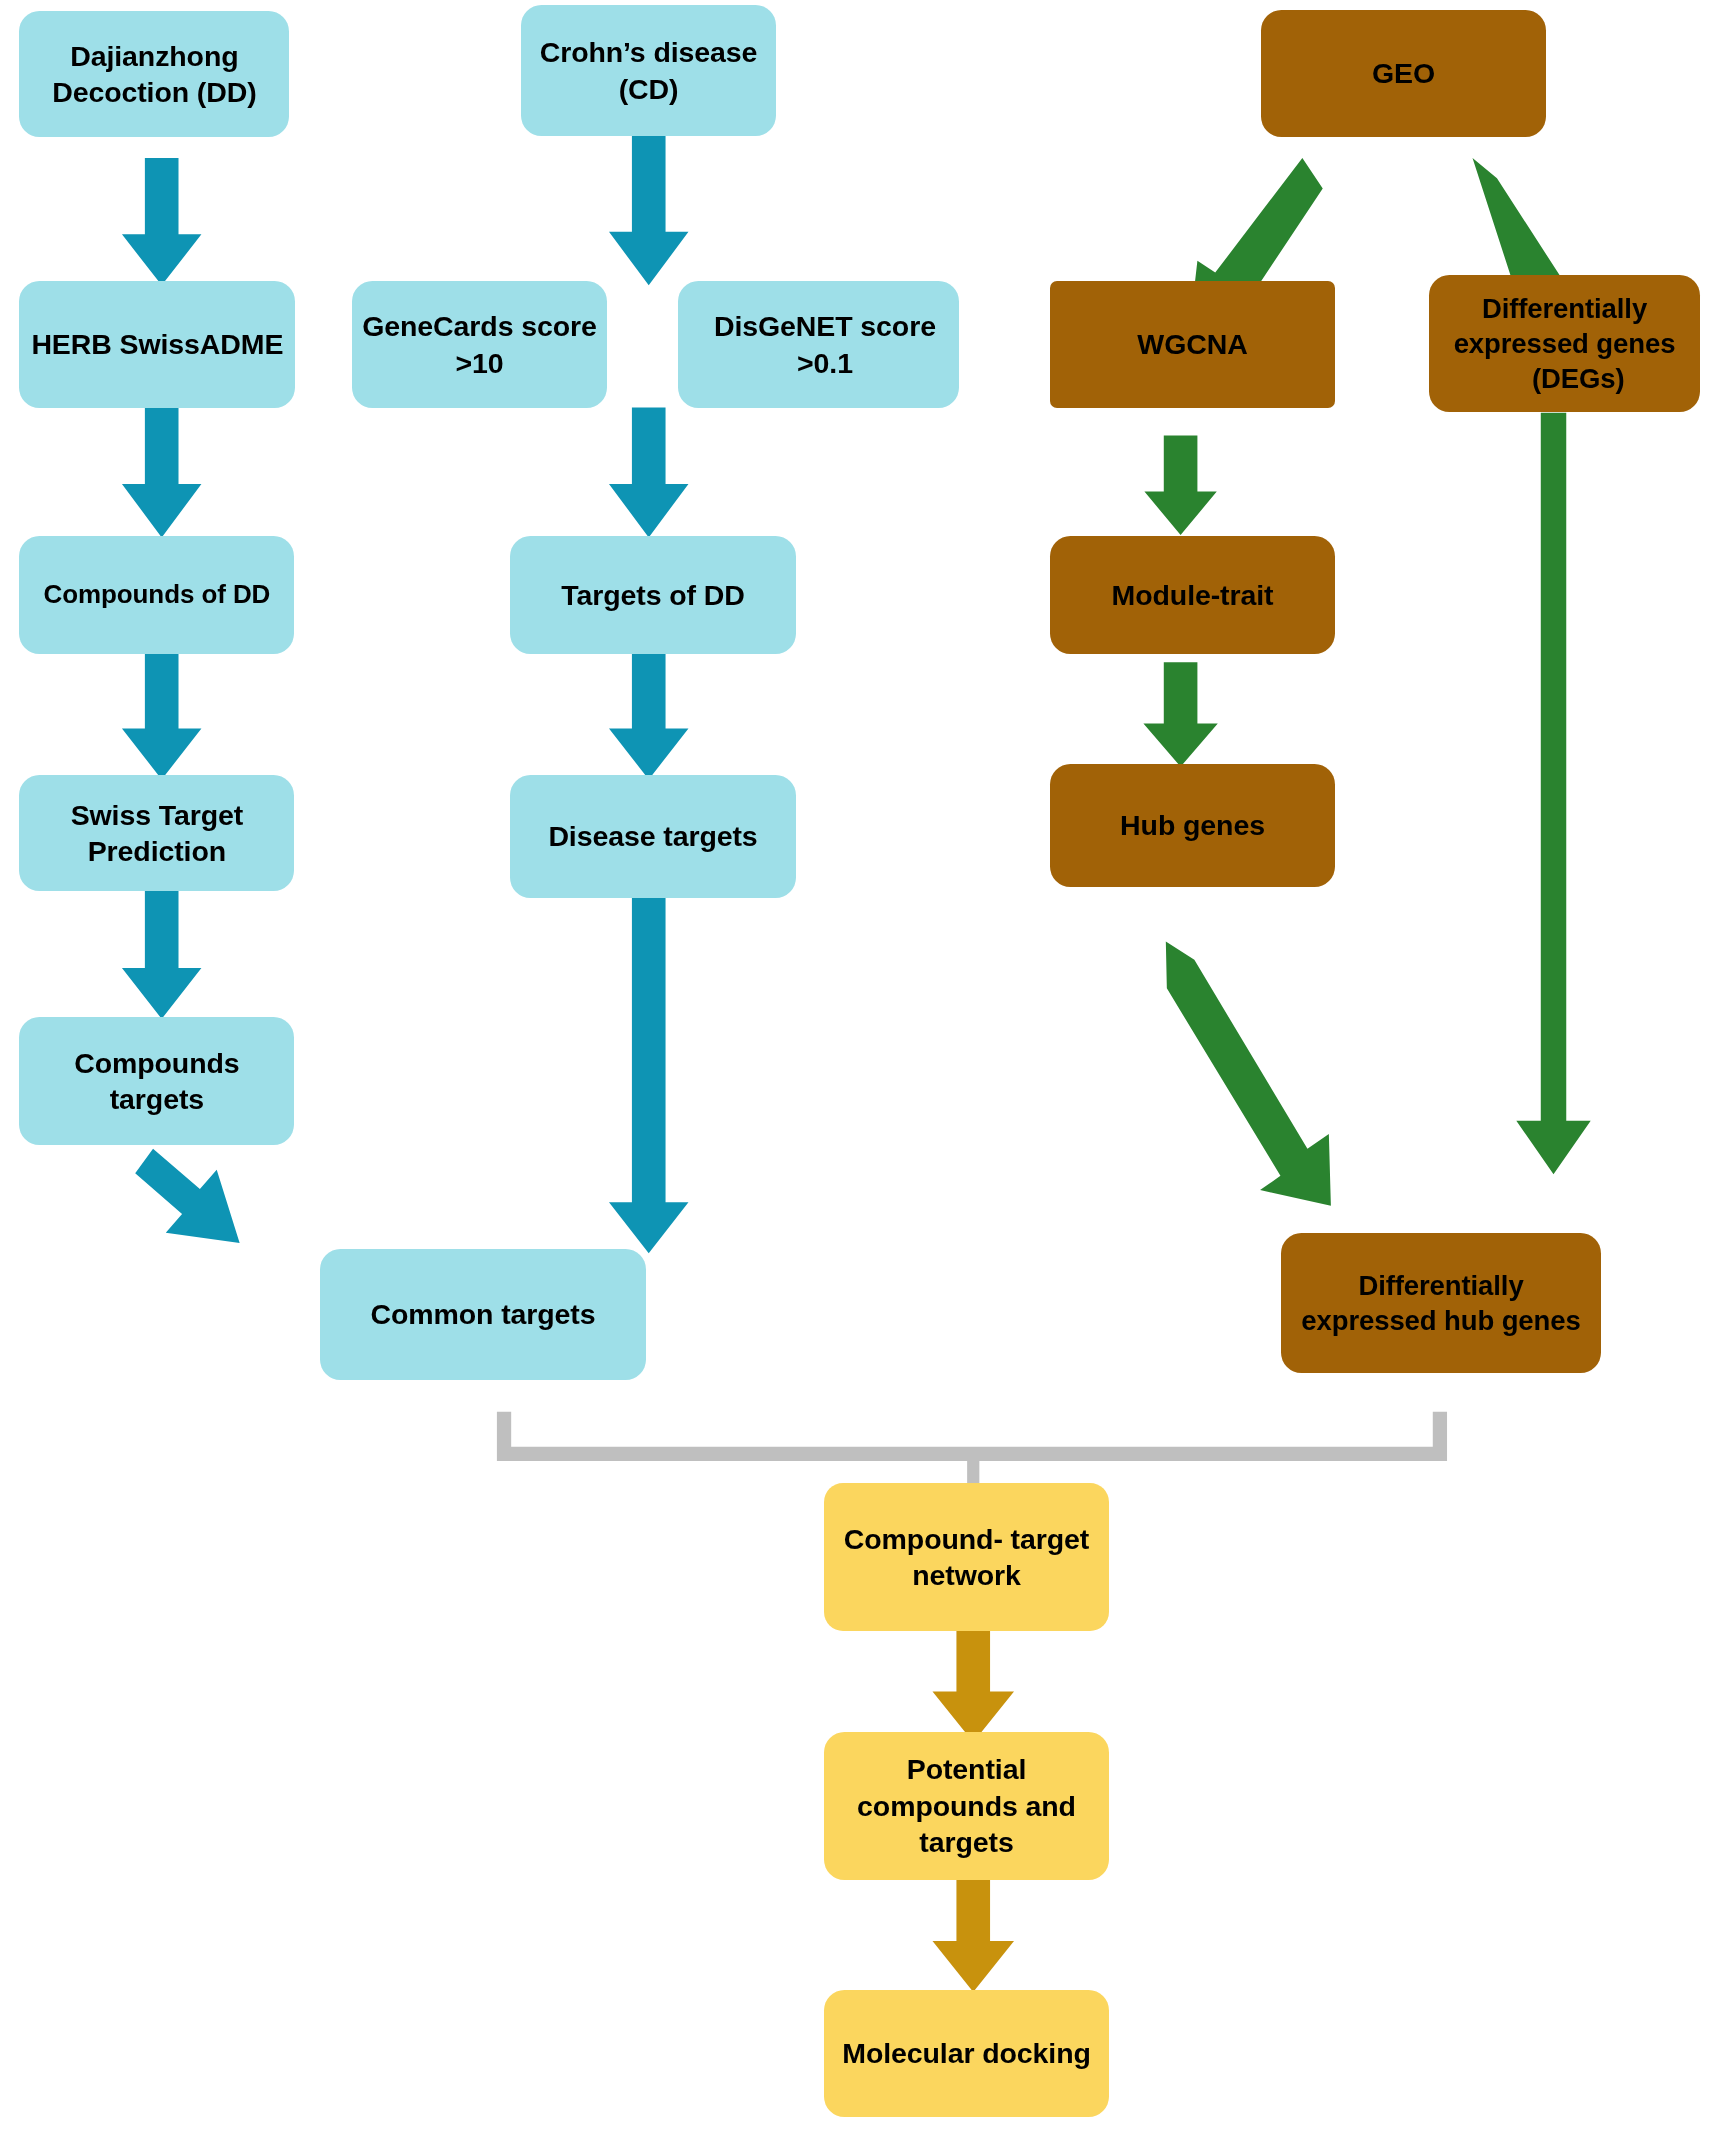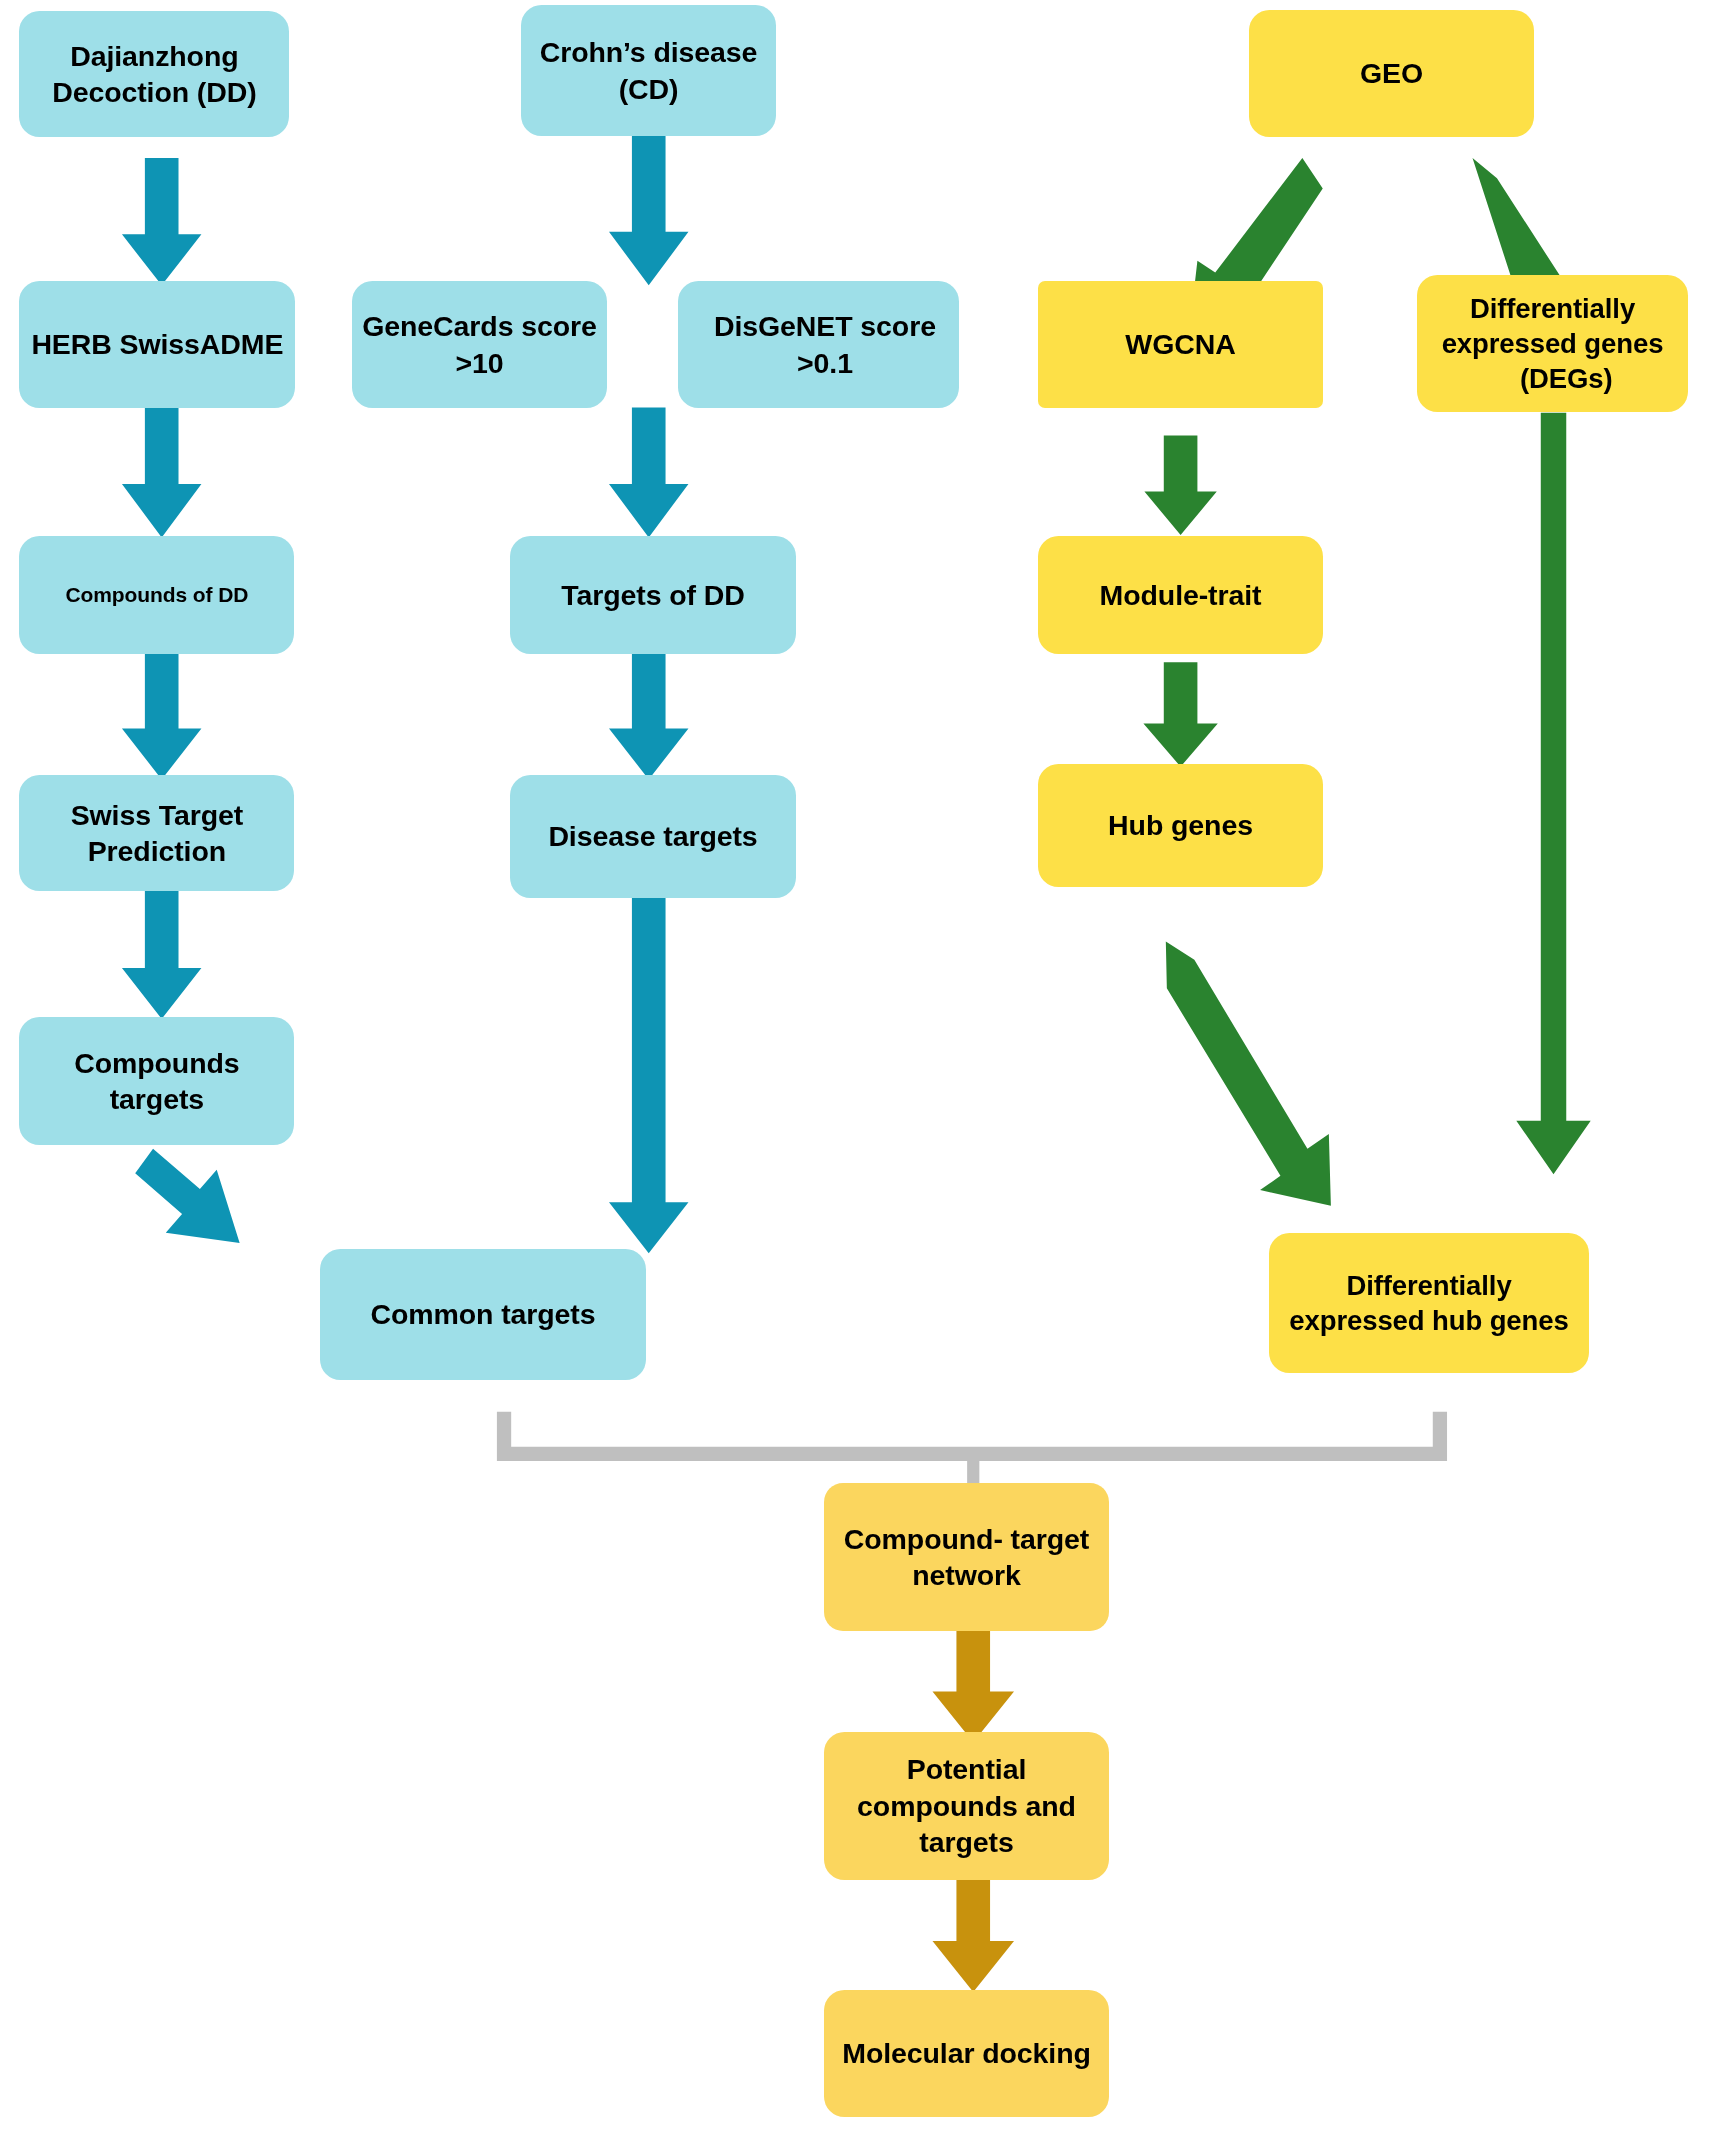--- a/index.html
+++ b/index.html
@@ -25,21 +25,21 @@
     align-items: center;
     justify-content: center;
     text-align: center;
     font-weight: bold;
     color: #000000;
     line-height: 1.28;
     padding: 4.1px 7.1px;
     letter-spacing: -0.1px;
   }
   .node.blue   { background: #9EDFE8; }
-  .node.green  { background: #fde047; }
+  .node.green  { background: #a16207; margin-left: 12px; }
   .node.yellow { background: #FBD65E; }
 
   .arrow-layer {
     position: absolute;
     left: 0; top: 0;
     width: 1731px;
     height: 2129px;
     pointer-events: none;
   }
 </style>
@@ -133,21 +133,21 @@
   <div class="node blue" style="left:19.4px; top:281px; width:276px; height:127px; font-size:28.5px;">HERB SwissADME</div>
 
   <div class="node blue" style="left:352px; top:281px; width:255px; height:127px; font-size:28.5px;">GeneCards score &gt;10</div>
 
   <div class="node blue" style="left:678px; top:281px; width:281px; height:127px; font-size:28.5px;padding-left:20px;">DisGeNET score &gt;0.1</div>
 
   <div class="node green" style="left:1038px; top:281px; width:285px; height:127px; font-size:28.5px;border-radius:7px;">WGCNA</div>
 
   <div class="node green" style="left:1417px; top:275px; width:271px; height:137px; font-size:27.5px;">Differentially expressed genes 　(DEGs)</div>
 
-  <div class="node blue" style="left:19.4px; top:536px; width:275px; height:118px; font-size:21px;">Compounds of DD</div>
+  <div class="node blue" style="left:19.4px; top:536px; width:275px; height:118px; font-size:26px;">Compounds of DD</div>
 
   <div class="node blue" style="left:510px; top:536px; width:286px; height:118px; font-size:28.5px;">Targets of DD</div>
 
   <div class="node green" style="left:1038px; top:536px; width:285px; height:118px; font-size:28.5px;">Module-trait</div>
 
   <div class="node blue" style="left:19.4px; top:775px; width:275px; height:116px; font-size:28.5px;">Swiss Target Prediction</div>
 
   <div class="node blue" style="left:510px; top:775px; width:286px; height:123px; font-size:28.5px;">Disease targets</div>
 
   <div class="node green" style="left:1038px; top:764px; width:285px; height:123px; font-size:28.5px;">Hub genes</div>

